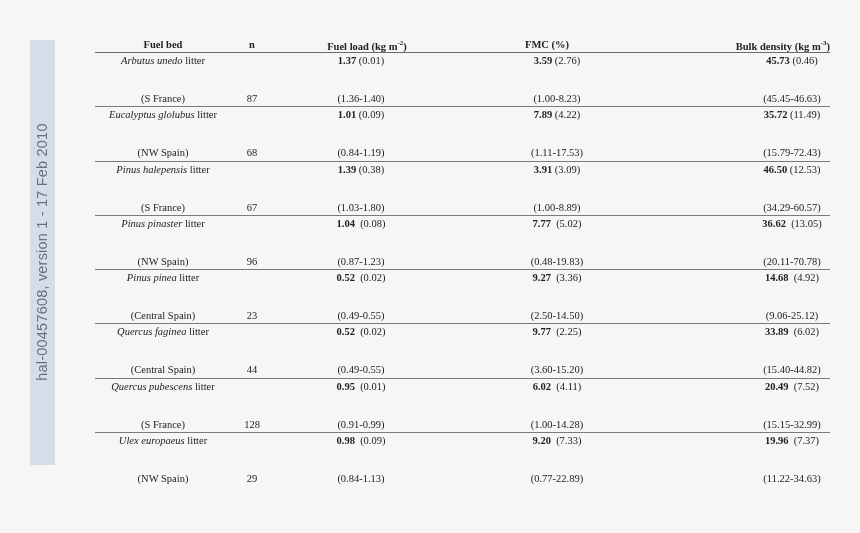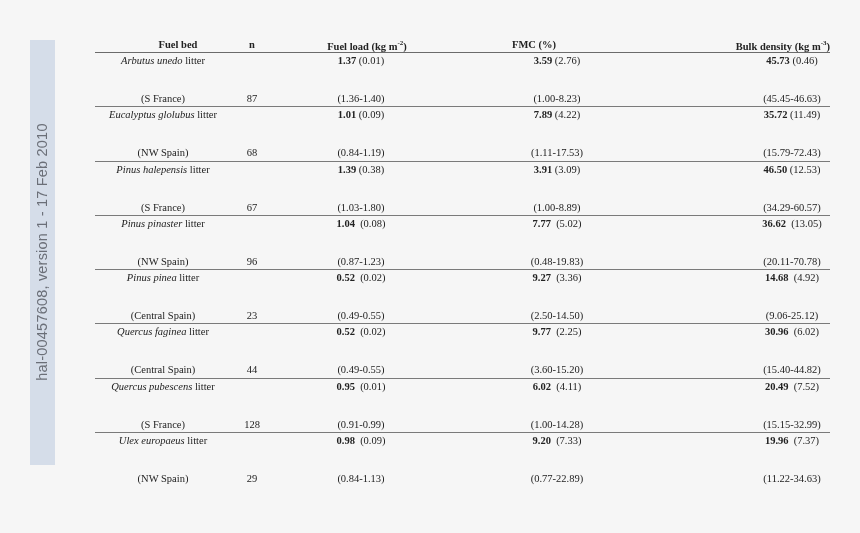--- a/index.html
+++ b/index.html
@@ -29,24 +29,24 @@
   .cell { position: absolute; white-space: nowrap; transform: translateX(-50%); }
   .r1 { top: 2px; }
   .r2 { top: 40px; }
   .sp { font-style: italic; }
   b { font-weight: bold; }
   .c-bed { left: 68px; }
   .c-n { left: 157px; }
   .c-fl { left: 266px; }
   .c-fmc { left: 462px; }
   .c-bd { left: 697px; text-align: right; }
-  .h-bed { left: 83px; transform: translateX(-50%); }
+  .h-bed { left: 68px; transform: translateX(-50%); }
   .h-n { left: 157px; transform: translateX(-50%); }
   .h-fl { left: 272px; transform: translateX(-50%); }
-  .h-fmc { left: 439px; transform: translateX(-50%); }
+  .h-fmc { left: 452px; transform: translateX(-50%); }
   .h-bd { right: 0; }
 </style>
 </head>
 <body>
 
 <div class="hal-strip"></div>
 <div class="hal-text">hal-00457608, version 1 - 17 Feb 2010</div>
 
 <div class="tbl">
   <div class="hdr">
@@ -115,21 +115,21 @@
     <div class="cell r2 c-n">23</div>
     <div class="cell r2 c-fl">(0.49-0.55)</div>
     <div class="cell r2 c-fmc">(2.50-14.50)</div>
     <div class="cell r2 c-bd">(9.06-25.12)</div>
   </div>
 
   <div class="group">
     <div class="cell r1 c-bed"><span class="sp">Quercus faginea</span><span> litter</span></div>
     <div class="cell r1 c-fl"><b>0.52</b><span style="white-space:pre">  (0.02)</span></div>
     <div class="cell r1 c-fmc"><b>9.77</b><span style="white-space:pre">  (2.25)</span></div>
-    <div class="cell r1 c-bd"><b>30.96</b><span style="white-space:pre">  (6.02)</span></div>
+    <div class="cell r1 c-bd"><b>33.89</b><span style="white-space:pre">  (6.02)</span></div>
     <div class="cell r2 c-bed">(Central Spain)</div>
     <div class="cell r2 c-n">44</div>
     <div class="cell r2 c-fl">(0.49-0.55)</div>
     <div class="cell r2 c-fmc">(3.60-15.20)</div>
     <div class="cell r2 c-bd">(15.40-44.82)</div>
   </div>
 
   <div class="group">
     <div class="cell r1 c-bed"><span class="sp">Quercus pubescens</span><span> litter</span></div>
     <div class="cell r1 c-fl"><b>0.95</b><span style="white-space:pre">  (0.01)</span></div>

